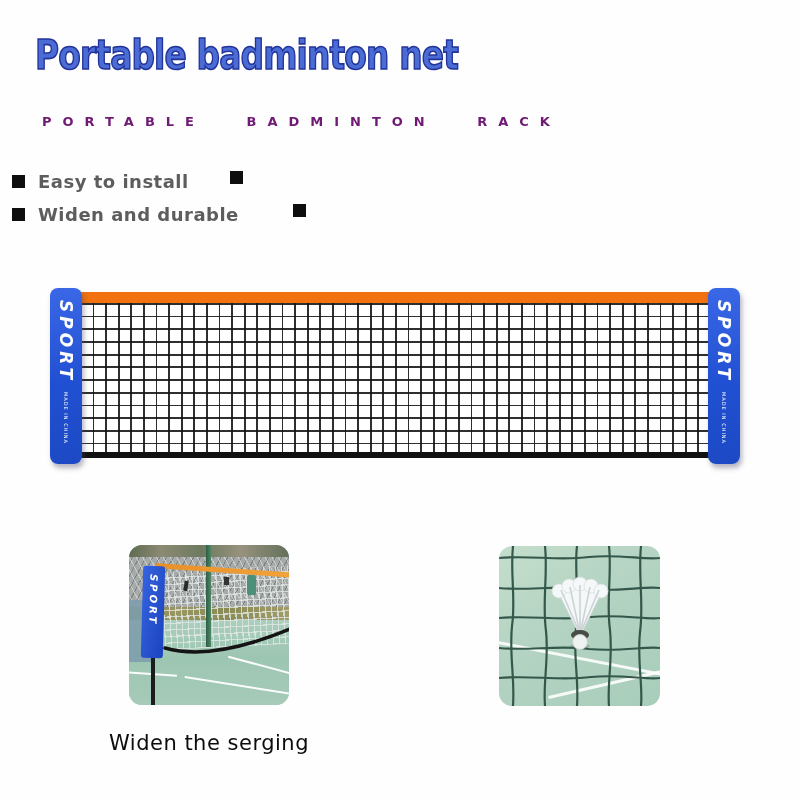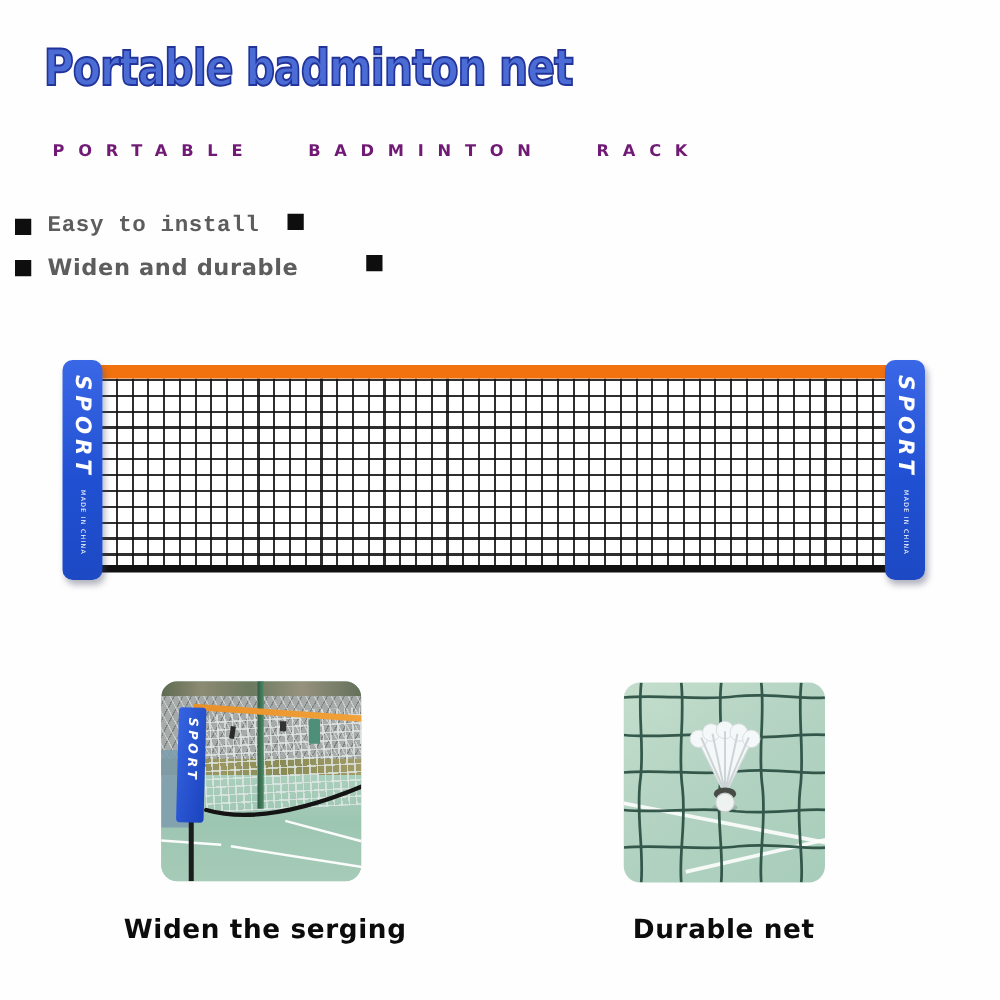--- a/index.html
+++ b/index.html
@@ -10,21 +10,21 @@
   .title{position:absolute;left:35px;top:31px;font-size:40px;font-weight:bold;
          color:#4a6cd4;-webkit-text-stroke:1.6px #22339a;letter-spacing:-1px;
          transform:scaleX(.82);transform-origin:left top;white-space:nowrap;line-height:1.2;}
   .subtitle{position:absolute;left:42px;top:114px;font-size:13px;font-weight:bold;
          color:#701a75;letter-spacing:11px;word-spacing:26px;white-space:nowrap;}
 
   
   .feature{position:absolute;display:flex;align-items:center;gap:13px;
          font-size:18px;font-weight:bold;color:#5d5d5d;letter-spacing:.5px;white-space:nowrap;}
   .feature .sq{width:13px;height:13px;background:#0e0e0e;flex:none;}
-  .f1{left:12px;top:171px;font-family:Liberation Mono, monospace;} .f2{left:230px;top:171px;}
+  .f1{left:12px;top:171px;} .f2{left:230px;top:171px;}
   .f3{left:12px;top:204px;} .f4{left:293px;top:204px;}
 
   
   .banner{position:absolute;left:50px;top:288px;width:690px;height:180px;}
   .band{position:absolute;top:0;width:32px;height:176px;border-radius:8px;
         background:linear-gradient(180deg,#3a67e6 0%,#2050d2 55%,#1d49c4 100%);
         box-shadow:2px 4px 5px rgba(70,70,100,.4);
         display:flex;flex-direction:column;align-items:center;padding-top:12px;
         box-sizing:border-box;z-index:2;}
   .band-left{left:0;} .band-right{right:0;}
@@ -81,21 +81,21 @@
   .p1-towel{left:118px;top:30px;width:9px;height:20px;background:#4d8f78;border-radius:2px;}
 
   .p2-line{background:rgba(252,253,252,.92);height:3px;}
   .p2-line1{left:-6px;top:112px;width:185px;transform:rotate(11deg);}
   .p2-line2{left:48px;top:136px;width:125px;transform:rotate(-13deg);}
   .p2-net{left:0;top:0;width:161px;height:160px;}
   .p2-shuttle{left:52px;top:30px;width:58px;height:80px;}
 
   
   .caption{position:absolute;top:731px;width:220px;text-align:center;
-        font-size:21px;font-weight:bold;color:#0c0c0c;letter-spacing:.5px;white-space:nowrap;}
+        font-size:21px;font-weight:normal;color:#0c0c0c;letter-spacing:.5px;white-space:nowrap;}
   .cap1{left:99px;} .cap2{left:469px;}
 </style>
 </head>
 <body>
 
 <div class="page">
 
   <div class="title">Portable badminton net</div>
   <div class="subtitle">PORTABLE BADMINTON RACK</div>
 
@@ -187,15 +187,14 @@
         <line x1="29" y1="58" x2="29" y2="9"></line>
           <line x1="29" y1="58" x2="39" y2="11"></line>
         <line x1="29" y1="58" x2="48" y2="14"></line>
       </g>
       <ellipse cx="29" cy="59" rx="9" ry="5" fill="#474c47"></ellipse>
       <circle cx="29" cy="66" r="7.5" fill="#eef2f1" stroke="#c6cccb" stroke-width="1"></circle>
     </svg>
   </div>
 
   <div class="caption cap1">Widen the serging</div>
-  <div class="caption cap2">Durable net</div>
 
 </div>
 
 </body></html>

